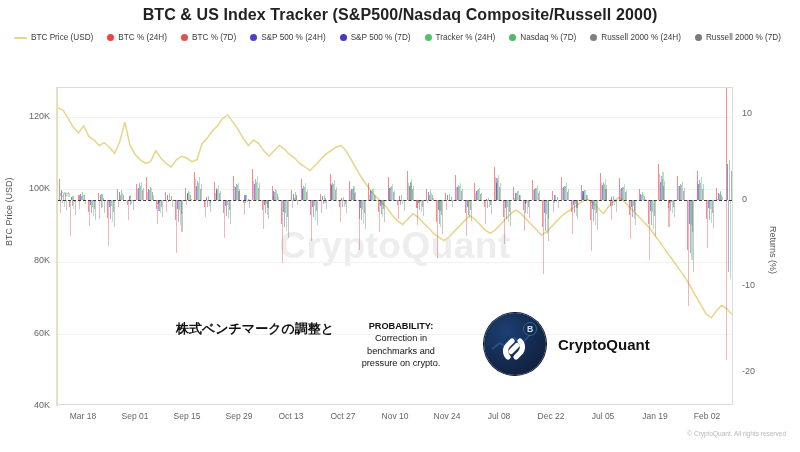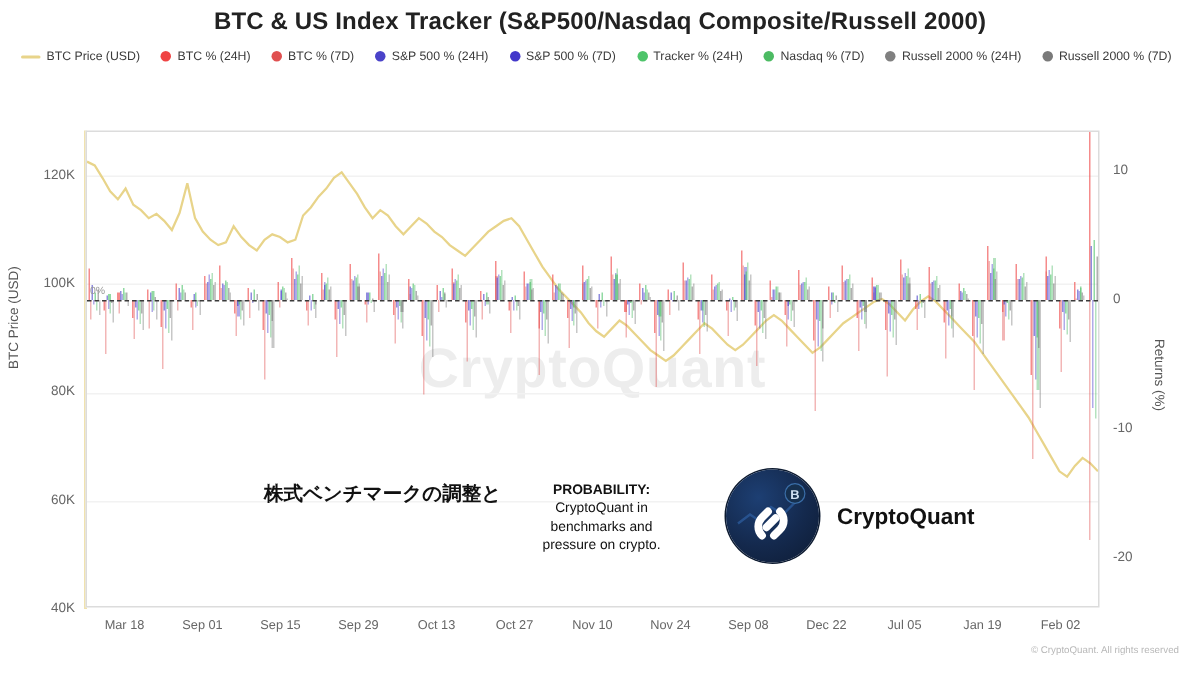--- a/index.html
+++ b/index.html
@@ -752,37 +752,37 @@
     </div>
   <div id="xticks">
       <div class="xtick" style="left: 83px;">Mar 18</div>
       <div class="xtick" style="left: 135px;">Sep 01</div>
       <div class="xtick" style="left: 187px;">Sep 15</div>
       <div class="xtick" style="left: 239px;">Sep 29</div>
       <div class="xtick" style="left: 291px;">Oct 13</div>
       <div class="xtick" style="left: 343px;">Oct 27</div>
       <div class="xtick" style="left: 395px;">Nov 10</div>
       <div class="xtick" style="left: 447px;">Nov 24</div>
-      <div class="xtick" style="left: 499px;">Sep 08</div>
+      <div class="xtick" style="left: 499px;">Jul 08</div>
       <div class="xtick" style="left: 551px;">Dec 22</div>
       <div class="xtick" style="left: 603px;">Jul 05</div>
       <div class="xtick" style="left: 655px;">Jan 19</div>
       <div class="xtick" style="left: 707px;">Feb 02</div>
     </div>
 
   <div class="ylabel-left">BTC Price (USD)</div>
   <div class="ylabel-right">Returns (%)</div>
 
   <div class="ann-jp">
     <div>株式ベンチマークの調整と</div>
   </div>
 
   <div class="ann-en">
     <b>PROBABILITY:</b>
-    <div>CryptoQuant in</div>
+    <div>Correction in</div>
     <div>benchmarks and</div>
     <div>pressure on crypto.</div>
   </div>
 
   <div class="brand">
     <div class="brand-logo">
       <svg viewBox="0 0 62 62" width="62" height="62">
         <path d="M8 36 L16 30 L22 34 L30 25 L38 30 L46 22" fill="none" stroke="#2c5c9e" stroke-width="1.6" opacity="0.75"></path>
         <g fill="none" stroke="#ffffff" stroke-width="5.2" stroke-linecap="round">
           <path d="M24 44 a8.5 8.5 0 0 1 0 -12 l4 -4"></path>

